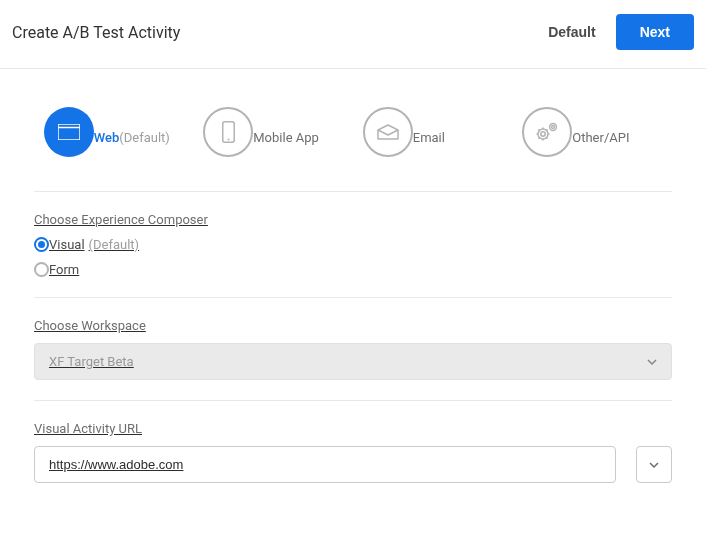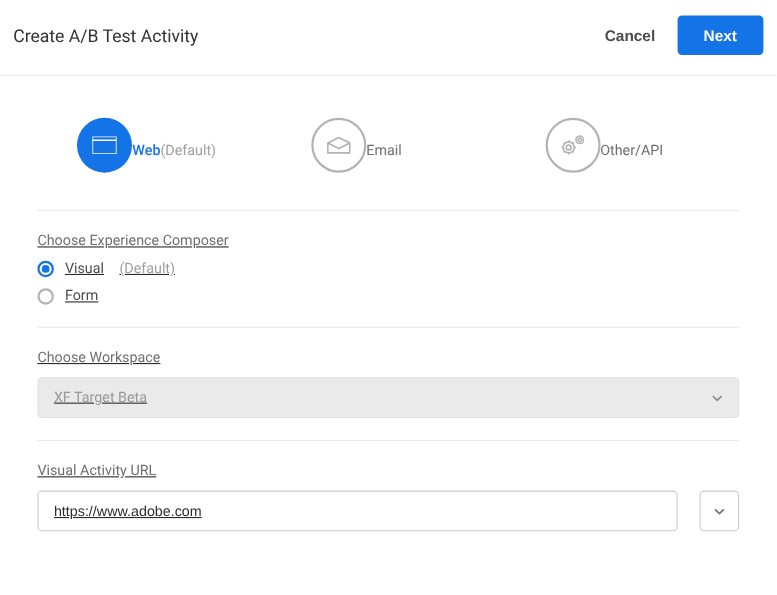--- a/index.html
+++ b/index.html
@@ -107,21 +107,21 @@
       margin-bottom: 10px;
     }
     .radio-group {
       display: flex;
       flex-direction: column;
       gap: 10px;
     }
     .radio-item {
       display: flex;
       align-items: center;
-      gap: 10px;
+      gap: 0;
       cursor: pointer;
     }
     .radio-circle {
       width: 15px;
       height: 15px;
       border-radius: 50%;
       border: 2px solid #b3b3b3;
       display: flex;
       align-items: center;
       justify-content: center;
@@ -184,37 +184,46 @@
       color: #6e6e6e;
       font-size: 11px;
     }
   </style>
 </head>
 <body>
 
 <div class="header">
   <div class="title">Create A/B Test Activity</div>
   <div class="header-actions">
-    <button class="cancel-btn">Cancel</button>
+    <button class="cancel-btn">Default</button>
     <button class="next-btn">Next</button>
   </div>
 </div>
 
 <div class="content">
 
   <div class="channels">
     <div class="channel">
       <div class="channel-icon selected">
         <svg width="22" height="16" viewBox="0 0 22 16">
             <rect x="0" y="0" width="22" height="16" rx="1" fill="none" stroke="#fff" stroke-width="1.5"></rect>
             <line x1="0" y1="3.5" x2="22" y2="3.5" stroke="#fff" stroke-width="1.5"></line>
           </svg>
       </div>
       <div class="channel-label selected">Web</div>
       <div class="channel-sub">(Default)</div>
+    </div>
+    <div class="channel">
+      <div class="channel-icon unselected">
+        <svg width="13" height="22" viewBox="0 0 13 22">
+            <rect x="0.75" y="0.75" width="11.5" height="20.5" rx="2" fill="none" stroke="#b3b3b3" stroke-width="1.5"></rect>
+            <circle cx="6.5" cy="18.5" r="1" fill="#b3b3b3"></circle>
+          </svg>
+      </div>
+      <div class="channel-label">Mobile App</div>
     </div>
     <div class="channel">
       <div class="channel-icon unselected">
         <svg width="22" height="16" viewBox="0 0 22 16">
             <path d="M1 15 L1 6 L11 1 L21 6 L21 15 Z" fill="none" stroke="#b3b3b3" stroke-width="1.5" stroke-linejoin="round"></path>
             <path d="M1 6 L11 11 L21 6" fill="none" stroke="#b3b3b3" stroke-width="1.5" stroke-linejoin="round"></path>
           </svg>
       </div>
       <div class="channel-label">Email</div>
     </div>

